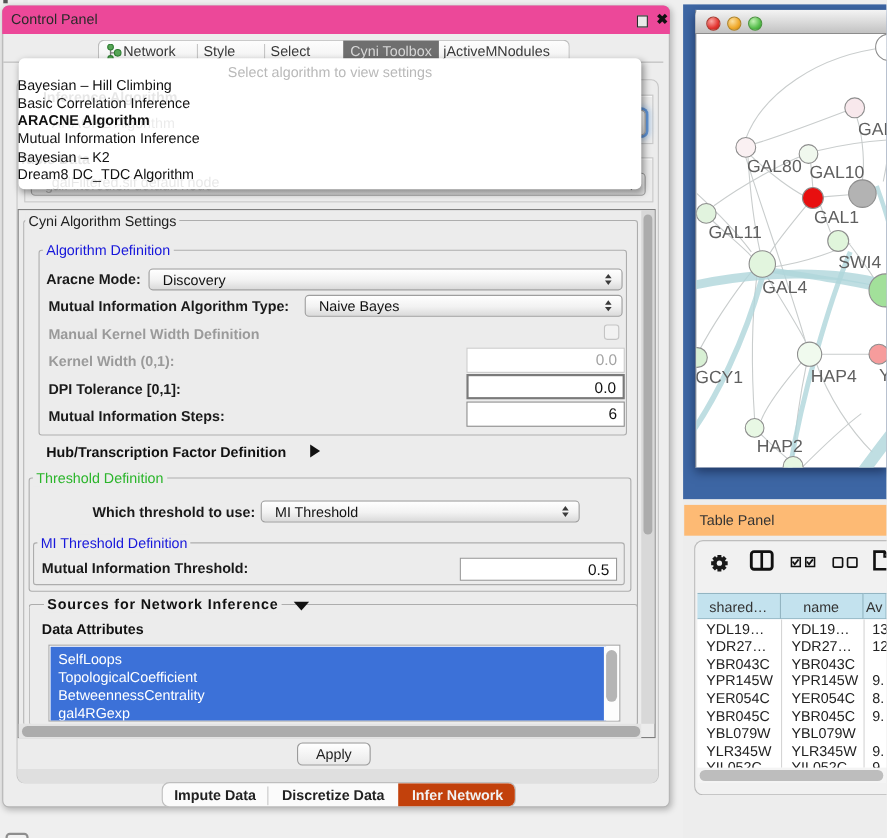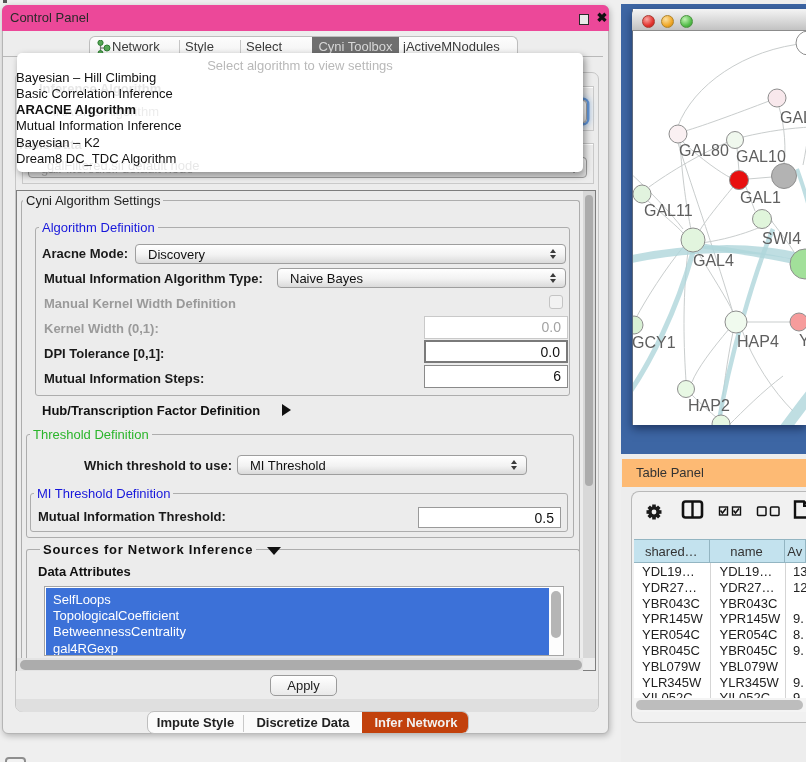--- a/index.html
+++ b/index.html
@@ -372,21 +372,21 @@
       </div>
   </div>
   <div class="abs" id="vsb"></div>
   <div class="abs" id="vsbt"></div>
   <div class="abs" id="hsb"></div>
   <div class="abs" id="hsbt"></div>
 
   <div class="abs" id="botband"></div>
   <div class="abs" id="applybtn">Apply</div>
   <div class="abs" id="bottabs">
-    <div class="btab" style="left:0; width:95px;">Impute Style</div>
+    <div class="btab" style="left:0; width:95px;">Impute Data</div>
     <div class="btsep" style="left:95px;"></div>
     <div class="btab" style="left:96px; width:118px;">Discretize Data</div>
     <div id="btabsel">Infer Network</div>
   </div>
 
   <div class="abs" id="popup">
     <div id="phint">Select algorithm to view settings</div>
     <div style="position:absolute; left:22px; top:28px; font-size:13px; color:rgba(60,60,60,0.13); font-weight:bold;">Inference Algorithm</div>
     <div style="position:absolute; left:30px; top:51px; font-size:13px; color:rgba(60,60,60,0.10);">ARACNE Algorithm</div>
     <div style="position:absolute; left:0; top:84px; font-size:13px; color:rgba(60,60,60,0.13); font-weight:bold;">Table Data</div>

